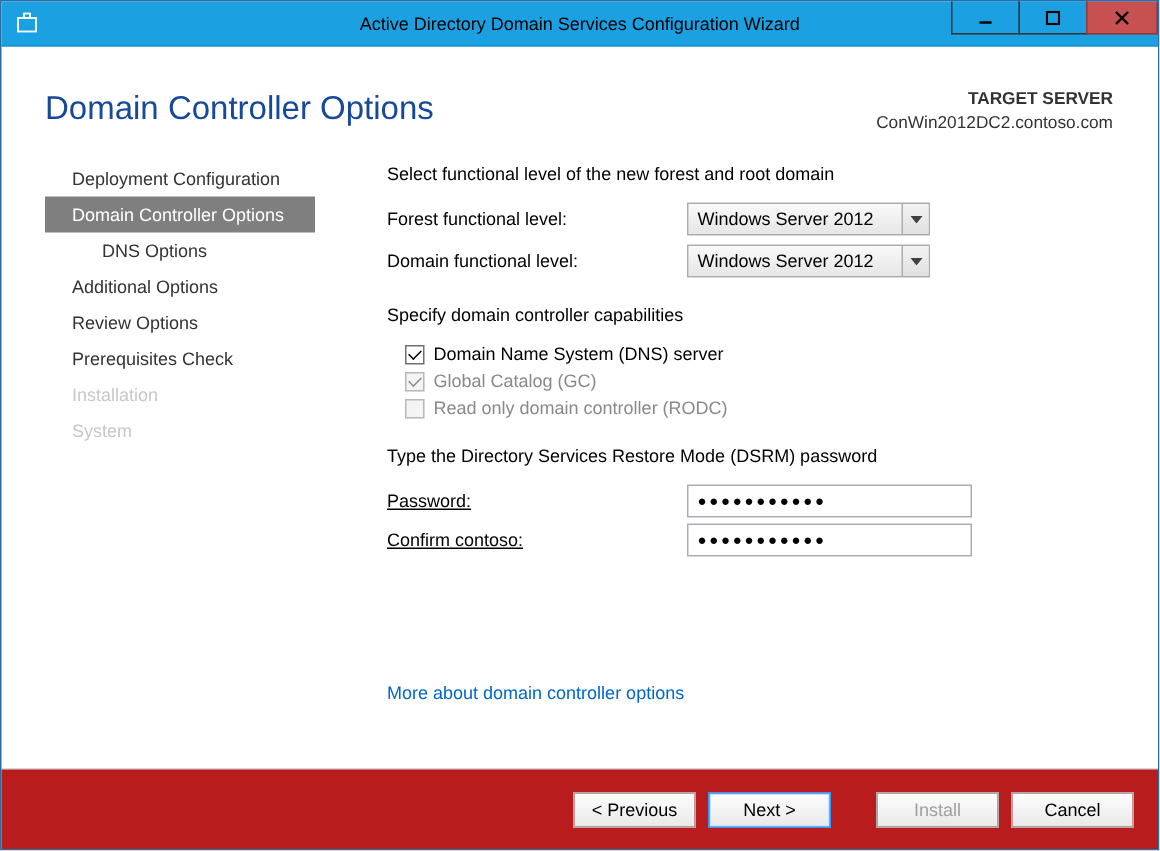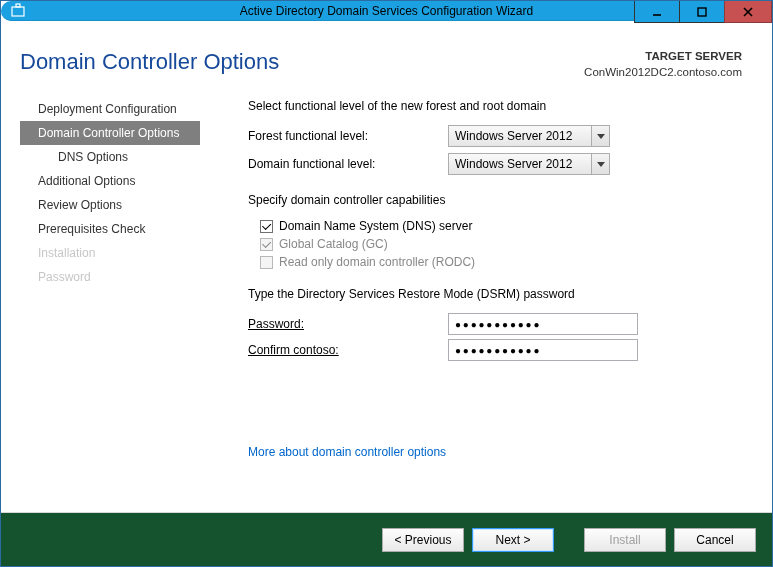--- a/index.html
+++ b/index.html
@@ -1,25 +1,25 @@
 <!DOCTYPE html>
 <html><head>
 <meta charset="utf-8">
 <style>
   * { box-sizing: border-box; }
   html, body { margin: 0; padding: 0; font-family: "Segoe UI", Tahoma, sans-serif; font-size: 12px; background: #fff; }
   .window { width: 773px; height: 567px; border: 1px solid #2b6ca3; display: flex; flex-direction: column; background: #fff; }
-  .titlebar { height: 20px; background: #1ba1e2; color: #000; display: flex; align-items: center; position: relative; border-bottom: 1px solid #1590cc; border-radius: 15px; }
+  .titlebar { height: 30px; background: #1ba1e2; color: #000; display: flex; align-items: center; position: relative; border-bottom: 1px solid #1590cc; }
   .title-icon { width: 18px; height: 18px; margin-left: 8px; display:flex; align-items:center; justify-content:center; }
   .title-text { position:absolute; left:0; right:0; text-align:center; font-size:12px; color:#000; pointer-events:none; }
   .win-controls { position:absolute; right:0; top:0; display:flex; height:22px; }
   .win-btn { width:46px; height:22px; display:flex; align-items:center; justify-content:center; border:1px solid #333; border-top:none; margin-left:-1px; background:#1ba1e2; cursor:default; }
   .win-btn.close { background:#c75050; width:48px; border-color:#8a3a3a; }
   .win-btn svg { stroke:#000; }
-  .inner { flex:1; padding: 28px 30px 0 19px; display:flex; flex-direction:column; }
+  .inner { flex:1; padding: 28px 30px 0 29px; display:flex; flex-direction:column; }
   .header-row { display:flex; justify-content:space-between; align-items:flex-start; }
   .page-title { font-size: 22px; font-weight: 400; color:#16499a; margin:0 0 22px 0; }
   .target-block { text-align:right; font-size:11.5px; color:#333; line-height:1.35; }
   .target-block .lbl { font-weight:600; }
   .body { flex:1; display:flex; gap: 12px; }
   .sidebar { width: 180px; display:flex; flex-direction:column; }
   .side-item { padding: 5px 4px 5px 18px; font-size:12px; color:#333; cursor:pointer; white-space:nowrap; }
   .side-item.selected { background:#7f7f7f; color:#fff; padding-left:18px; }
   .side-item.child { padding-left: 38px; }
   .side-item.disabled { color:#c7c7c7; cursor:default; }
@@ -34,21 +34,21 @@
   .cb { width:13px; height:13px; border:1px solid #707070; display:inline-flex; align-items:center; justify-content:center; background:#fff; }
   .cb.checked::after { content:""; width:7px; height:4px; border-left:1.7px solid #000; border-bottom:1.7px solid #000; transform:rotate(-45deg) translate(0.5px,-1px); }
   .cb.disabled { border-color:#b8b8b8; background:#f4f4f4; }
   .cb.disabled.checked::after { border-color:#898989; }
   .cb-row.disabled { color:#898989; }
   .pw-block { margin-top: 18px; }
   .pw-row { display:flex; align-items:center; margin:4px 0; }
   .pw-row .lbl { width:200px;text-decoration:underline; }
   .textbox { width:190px; height:22px; border:1px solid #abadb3; padding:2px 6px; font-family:Verdana, sans-serif; font-size:10px; letter-spacing:1.8px; background:#fff; }
   .link { color:#0066cc; margin-top: 80px; display:inline-block; cursor:pointer; }
-  .footer { height:54px; border-top:1px solid #d8d8d8; background:#14532d; display:flex; align-items:center; justify-content:flex-end; padding:0 16px; gap:8px; }
+  .footer { height:54px; border-top:1px solid #d8d8d8; background:#b91c1c; display:flex; align-items:center; justify-content:flex-end; padding:0 16px; gap:8px; }
   .btn { min-width:82px; height:24px; padding:0 10px; border:1px solid #acacac; background:linear-gradient(#fdfdfd,#e9e9e9); font-size:12px; cursor:default; }
   .btn.default { border:1.6px solid #3399ff; box-shadow: inset 0 0 0 1px #cae6ff; }
   .btn.disabled { color:#a0a0a0; }
   .btn-gap { width:14px; }
 </style>
 </head>
 <body>
 
 <div class="window">
 
@@ -91,21 +91,21 @@
 
     <div class="body">
       <div class="sidebar">
         <div class="side-item">Deployment Configuration</div>
         <div class="side-item selected">Domain Controller Options</div>
         <div class="side-item child">DNS Options</div>
         <div class="side-item">Additional Options</div>
         <div class="side-item">Review Options</div>
         <div class="side-item">Prerequisites Check</div>
         <div class="side-item disabled">Installation</div>
-        <div class="side-item disabled">Password</div>
+        <div class="side-item disabled">System</div>
       </div>
 
       <div class="content">
         <p class="section-label">Select functional level of the new forest and root domain</p>
 
         <div class="row">
           <span class="lbl">Forest functional level:</span>
           <div class="dropdown">
             <span>Windows Server 2012</span>
             <span class="arrow-box">

